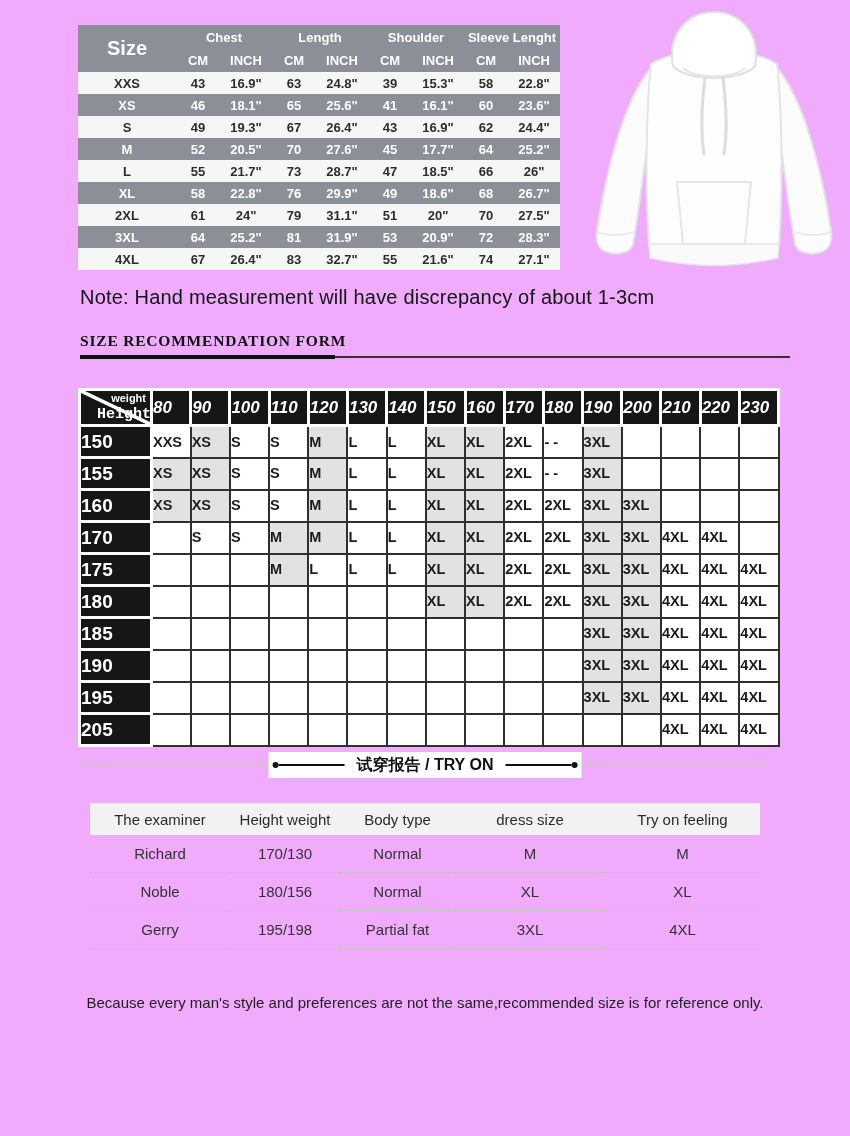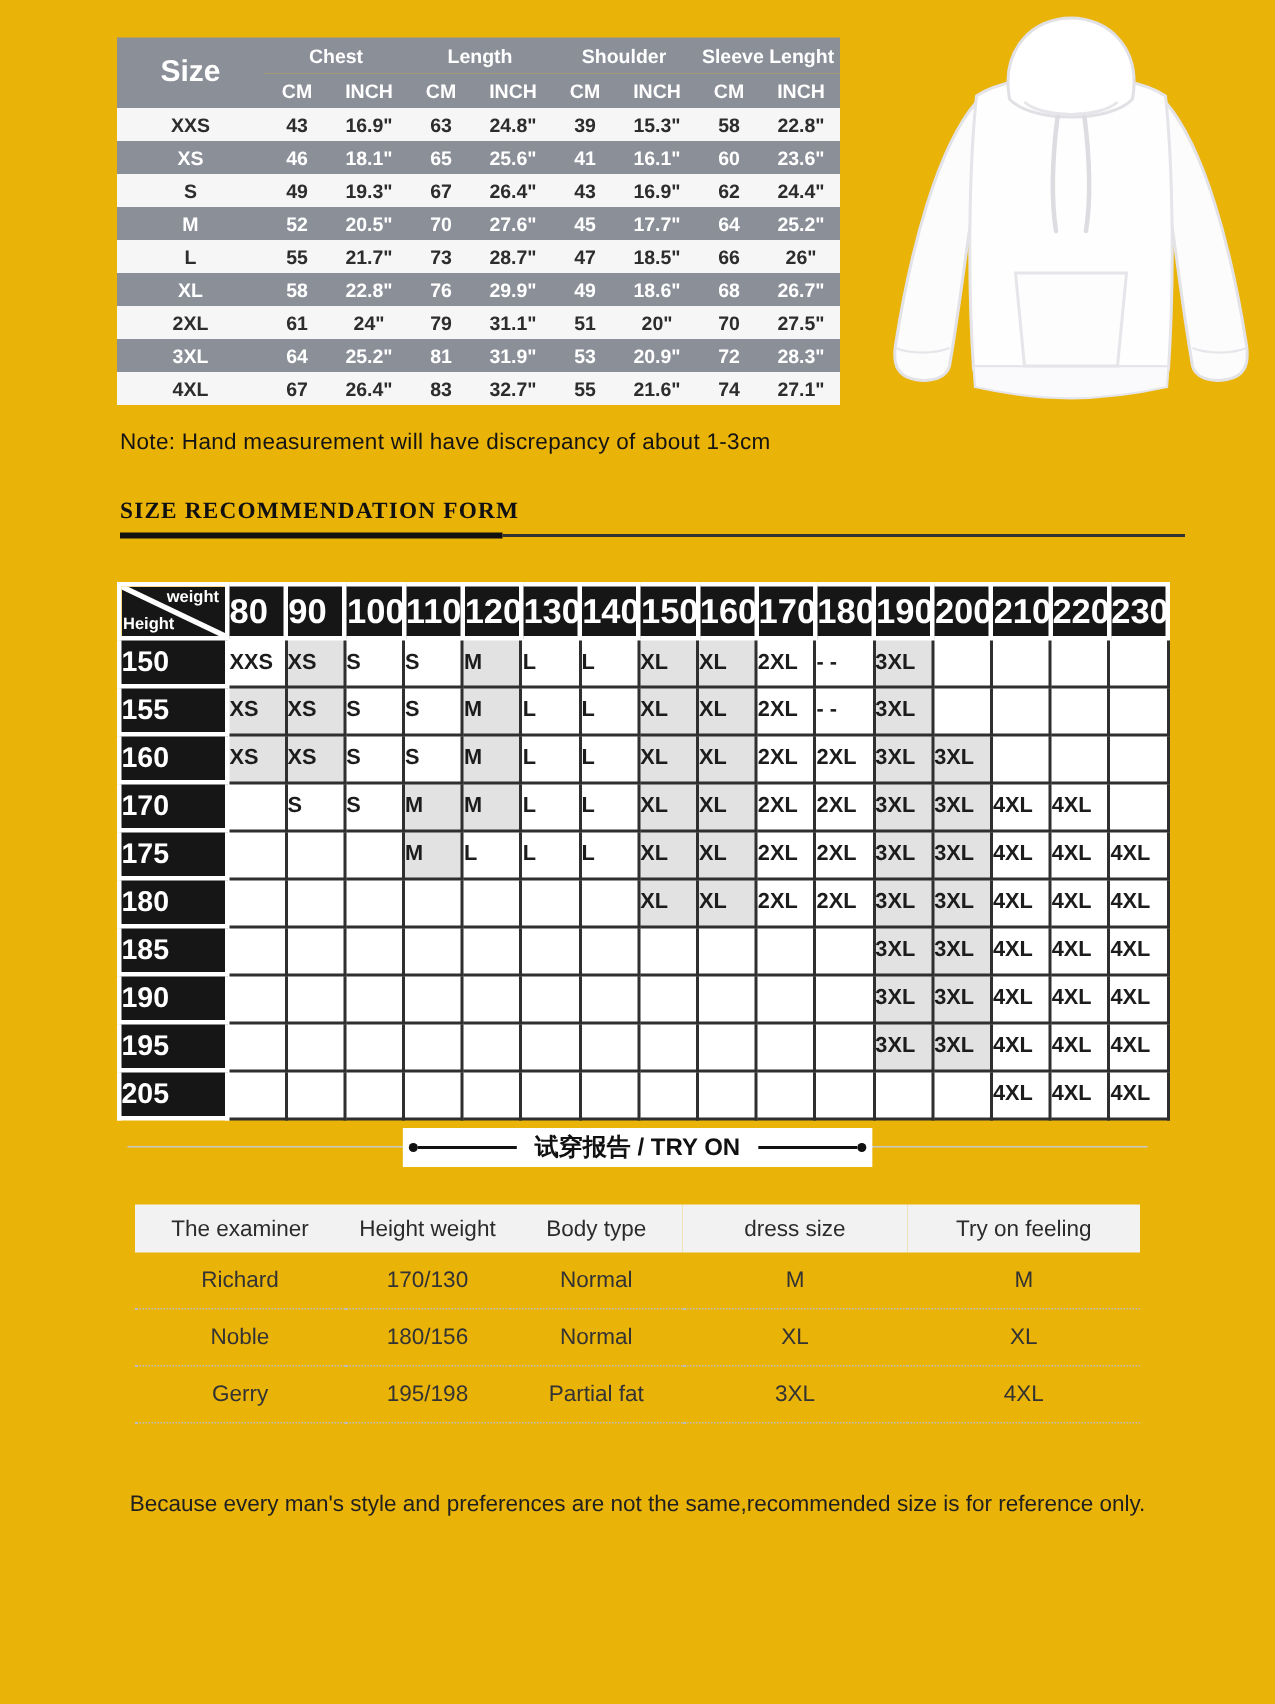--- a/index.html
+++ b/index.html
@@ -1,52 +1,52 @@
 <!DOCTYPE html>
 <html><head>
 <meta charset="utf-8">
 <style>
   html,body{margin:0;padding:0;background:#fff;}
-  .page{position:relative;width:850px;height:1136px;background:#eab308;overflow:hidden;
+  .page{position:relative;width:850px;height:1136px;background:#f0abfc;overflow:hidden;
         font-family:"Liberation Sans",sans-serif;color:#222;}
 
   
   .size-table{position:absolute;left:78px;top:25px;width:482px;border-collapse:collapse;
               table-layout:fixed;text-align:center;}
   .size-table th{background:#8b8f98;color:#fff;font-weight:700;padding:0;}
   .size-table .corner-size{font-size:20px;}
   .size-table .group-h{font-size:13px;height:24px;}
   .size-table .unit-h{font-size:13px;height:23px;}
   .size-table td{height:22px;font-size:13px;font-weight:700;padding:0;}
   .size-table tr.light td{background:#f6f6f6;color:#2d2d2d;}
   .size-table tr.dark td{background:#8b8f98;color:#ffffff;}
 
   
   .hoodie{position:absolute;left:583px;top:6px;width:262px;height:268px;}
 
   
-  .note{position:absolute;left:80px;top:286px;font-size:15px;color:#141414;letter-spacing:0.2px;}
+  .note{position:absolute;left:80px;top:286px;font-size:20px;color:#141414;letter-spacing:0.2px;}
   .section-title{position:absolute;left:80px;top:332px;font-family:"Liberation Serif",serif;
                  font-weight:700;font-size:15.5px;letter-spacing:0.8px;color:#101010;text-align:center;}
   .rule-thick{position:absolute;left:80px;top:355px;width:255px;height:4px;background:#111;}
   .rule-thin{position:absolute;left:335px;top:356px;width:455px;height:2px;background:#333;}
 
   
   .matrix{position:absolute;left:78px;top:388px;width:702px;border-collapse:collapse;
           table-layout:fixed;text-align:left;}
   .matrix th{background:#161616;color:#fff;border:3px solid #fff;font-weight:700;padding:0;line-height:1;}
-  .matrix .wcell{font-size:23px;height:33px;}
+  .matrix .wcell{font-size:17px;height:33px;font-style:italic;}
   .matrix .hcell{font-size:19px;height:29px;}
   .matrix td{border:2px solid #2f2f2f;background:#fff;color:#1c1c1c;font-weight:700;
              font-size:14.5px;height:29px;padding:0;line-height:1;}
   .matrix td.shaded{background:#e2e2e2;}
   .matrix .corner{position:relative;}
   .matrix .corner svg{position:absolute;left:0;top:0;width:100%;height:100%;}
   .corner-top{position:absolute;top:2px;right:4px;font-size:11px;font-weight:700;color:#fff;}
-  .corner-bottom{position:absolute;bottom:2px;left:1px;font-size:11px;font-weight:700;color:#fff;}
+  .corner-bottom{position:absolute;bottom:2px;left:16px;font-size:15px;font-weight:700;color:#fff;font-family:Liberation Mono, monospace;}
 
   
   .divider{position:absolute;left:85px;top:752px;width:680px;height:26px;}
   .divider-line{position:absolute;left:0;right:0;top:12px;height:1px;background:#c9c9c9;}
   .divider-center{position:absolute;left:50%;top:0;transform:translateX(-50%);height:26px;
                   display:flex;align-items:center;background:#fff;padding:0 4px;}
   .divider .dot{width:6px;height:6px;border-radius:50%;background:#111;}
   .divider .seg{width:66px;height:2px;background:#111;}
   .divider .label{padding:0 12px;font-size:16px;font-weight:700;color:#111;white-space:nowrap;}
 

